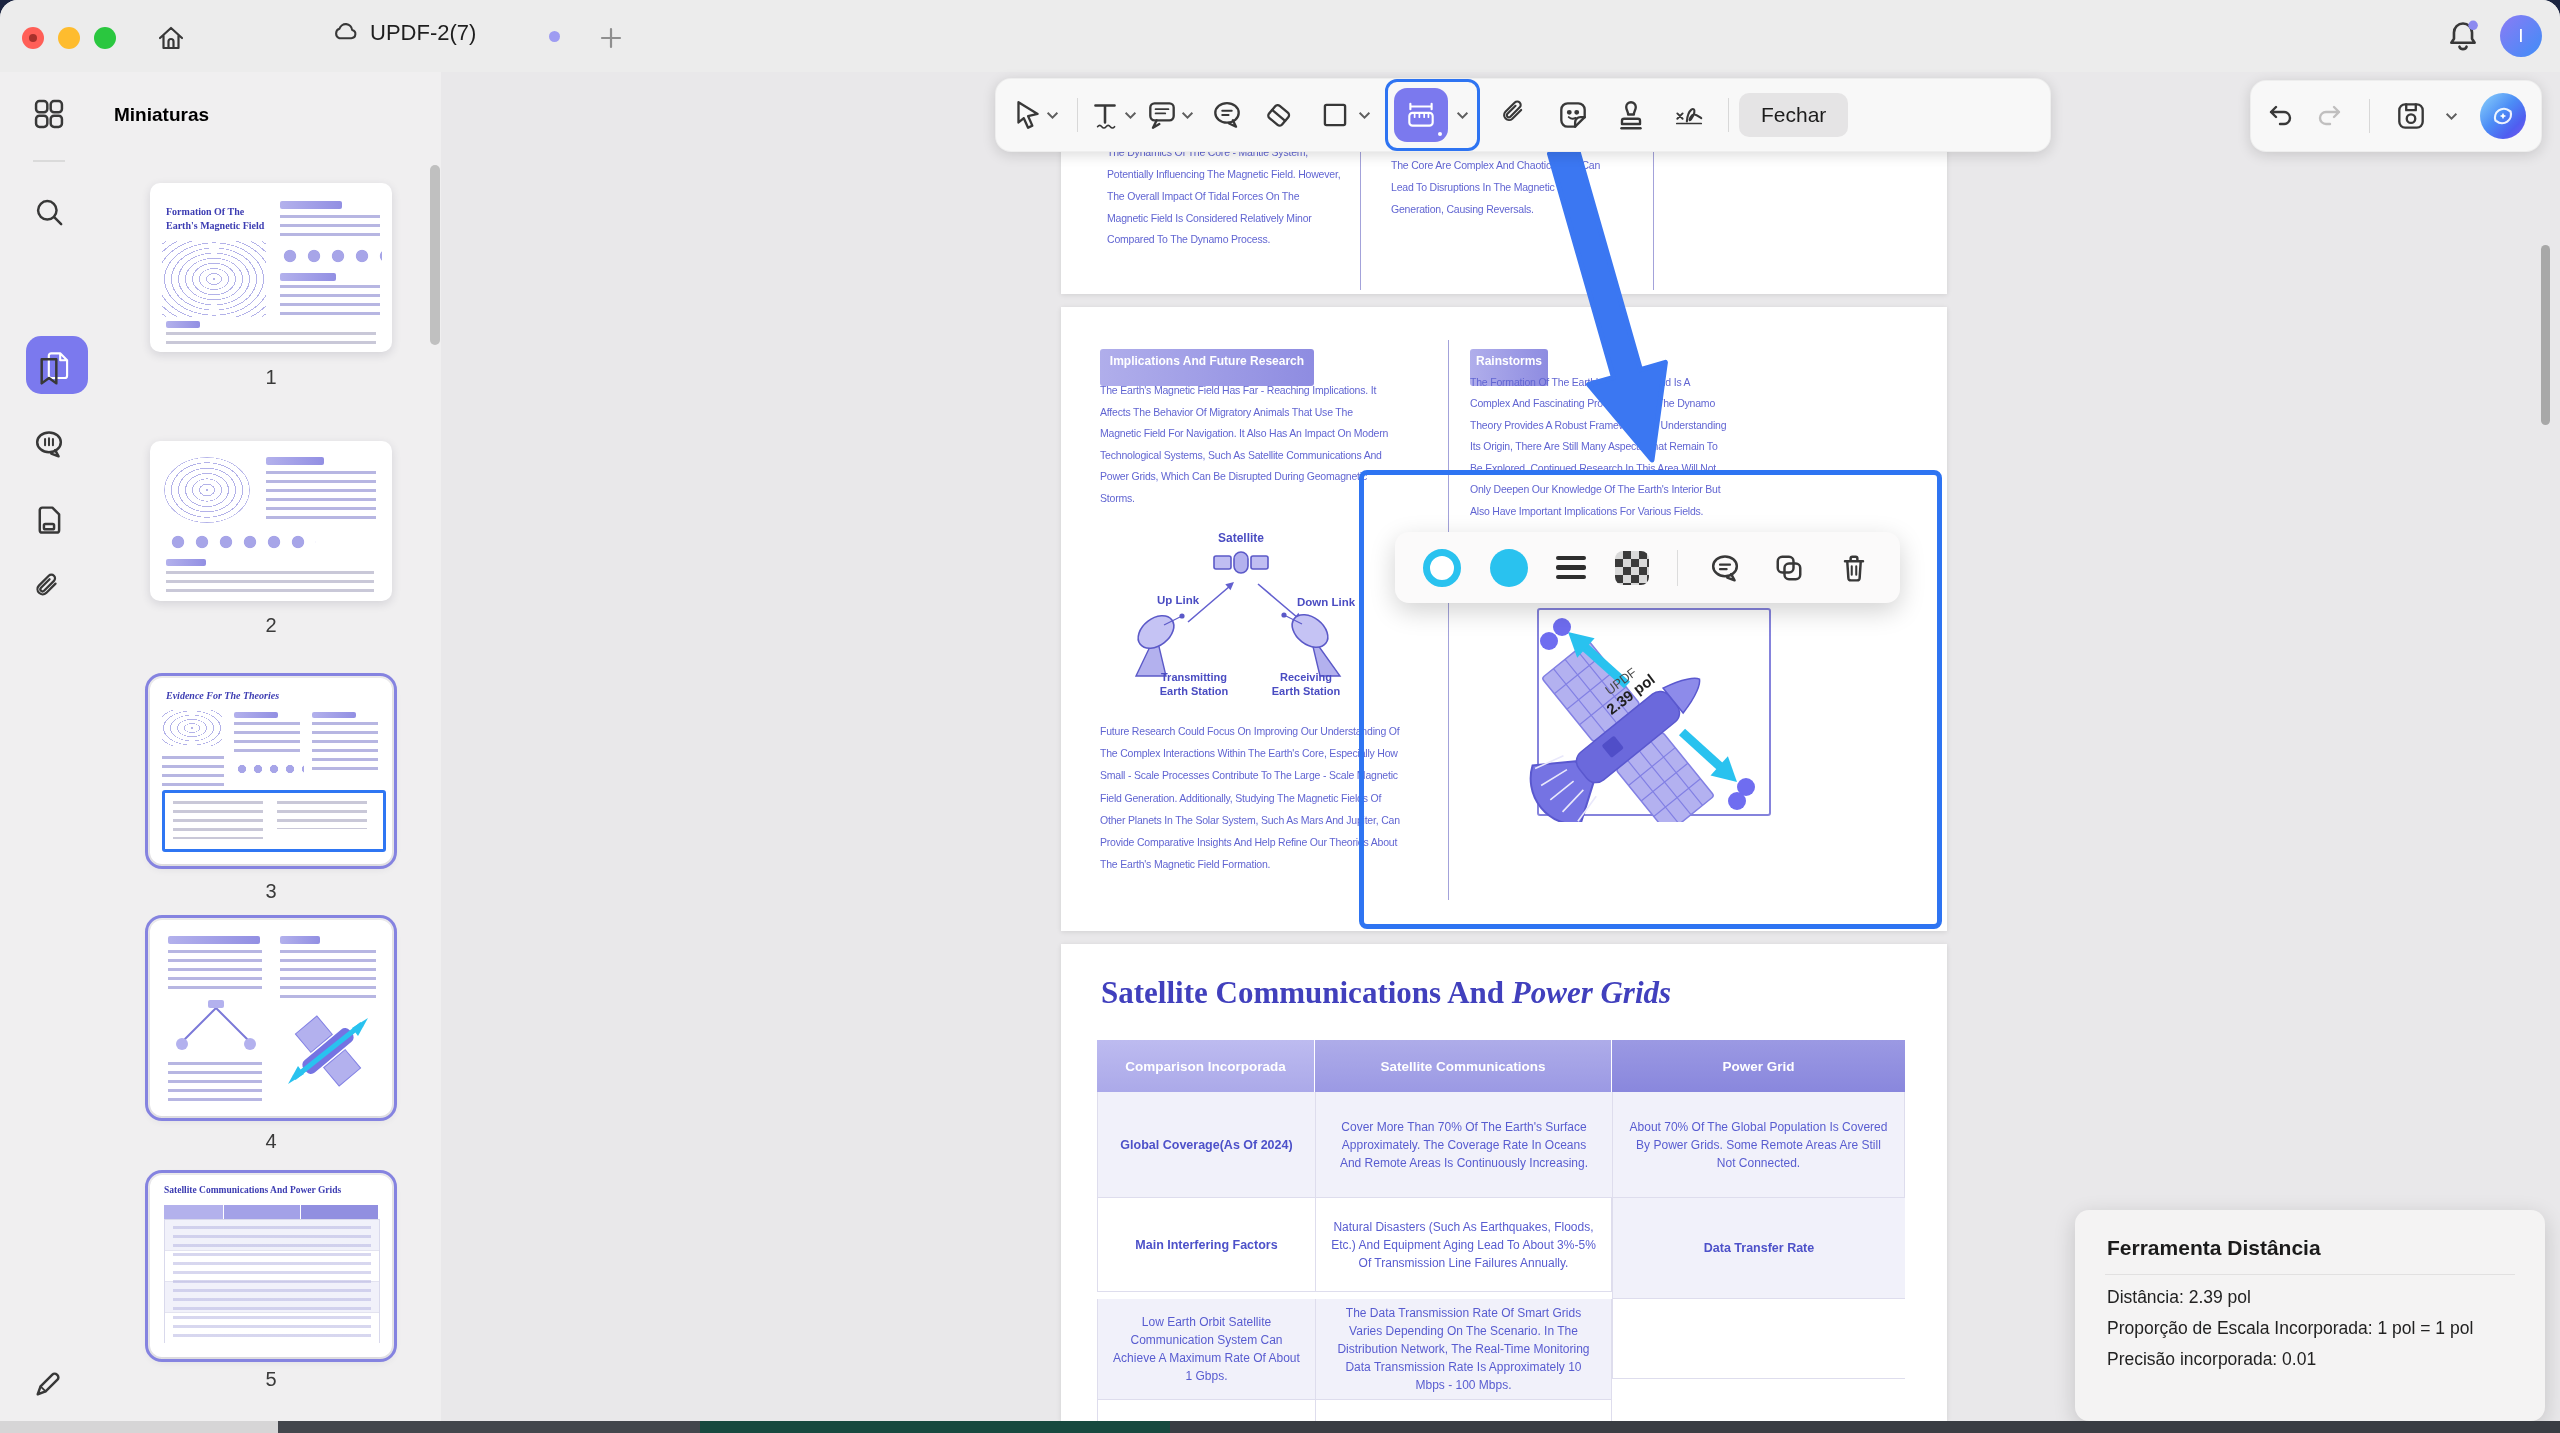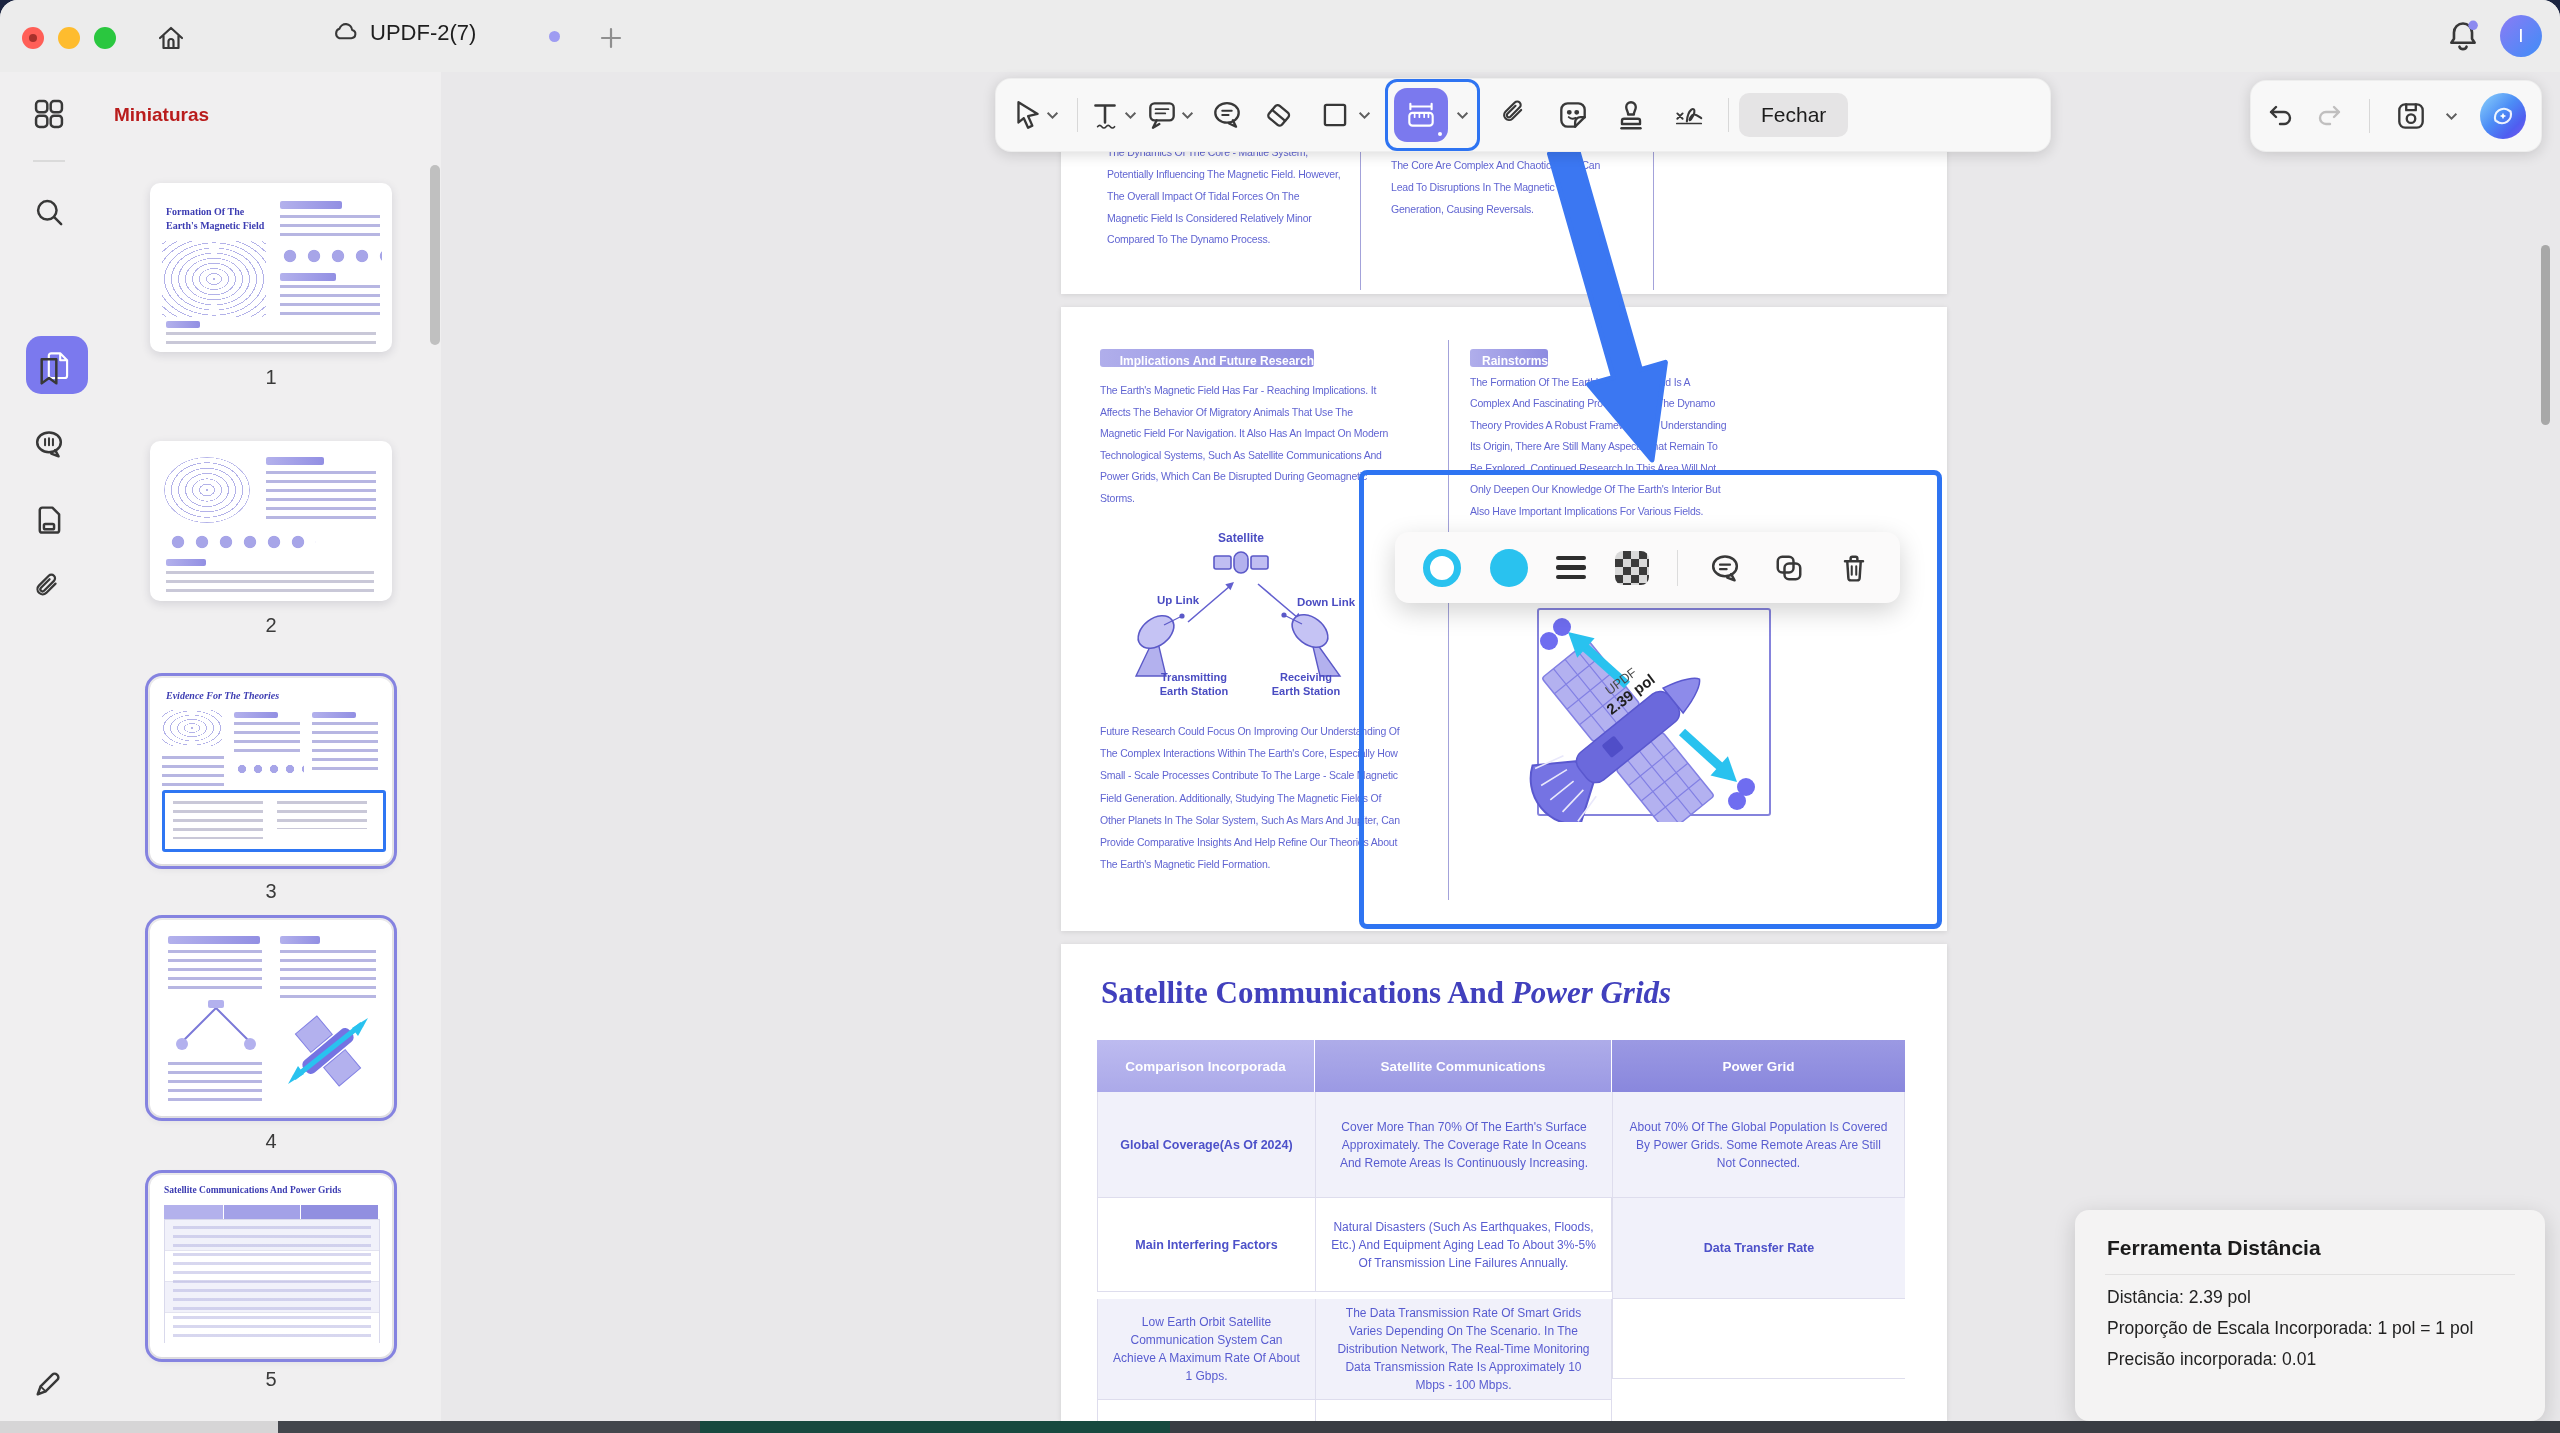--- a/index.html
+++ b/index.html
@@ -14,36 +14,36 @@
   .tl.yellow{left:58px;background:#febc2e}
   .tl.green{left:94px;background:#2ac73f}
   .tabwrap{position:absolute;left:330px;top:18px;display:flex;align-items:center;gap:10px;color:#1e1e1e;font-size:22px;font-weight:500}
   .unsaved{position:absolute;left:549px;top:31px;width:11px;height:11px;border-radius:50%;background:#9e9cf2}
   .avatar{position:absolute;left:2500px;top:15px;width:42px;height:42px;border-radius:50%;background:linear-gradient(135deg,#8b7bf5,#3f8df7);color:#fff;font-size:19px;display:flex;align-items:center;justify-content:center;font-weight:500}
   
   .rail{position:absolute;left:0;top:72px;width:98px;height:1349px;background:#f0eff0}
   .thumbs{position:absolute;left:98px;top:72px;width:343px;height:1349px;background:#f0eff0;border-right:1px solid #e0dfe0}
   .railitem{position:absolute;left:31px;width:36px;height:36px}
   .activeTile{position:absolute;left:26px;top:264px;width:62px;height:58px;border-radius:15px;background:#7b79ee}
-  .panelTitle{position:absolute;left:114px;top:104px;font-size:19px;font-weight:600;color:#b91c1c}
+  .panelTitle{position:absolute;left:114px;top:104px;font-size:19px;font-weight:600;color:#000000}
   .card{position:absolute;left:150px;width:242px;background:#fff;border-radius:10px;box-shadow:0 3px 10px rgba(40,40,70,.14)}
   .card.sel{outline:3px solid #8583e0;outline-offset:2px;border-radius:12px}
   .pageno{position:absolute;left:150px;width:242px;text-align:center;font-size:20px;color:#3a3a3a}
   .tx{background:repeating-linear-gradient(180deg,#b7b6e2 0 3px,rgba(0,0,0,0) 3px 9px)}
   .txg{background:repeating-linear-gradient(180deg,#c9c8d8 0 3px,rgba(0,0,0,0) 3px 9px)}
   .dots{background-image:radial-gradient(circle,#a7a5e8 38%,rgba(0,0,0,0) 44%);background-size:24px 18px;background-repeat:repeat-x;background-position:left center}
   .badge-sm{background:linear-gradient(90deg,#b3b1ec,#928fe3);border-radius:2px}
   .rings{background:repeating-radial-gradient(ellipse at center,rgba(116,114,214,.55) 0 1px,rgba(0,0,0,0) 1px 7px)}
   .serifT{font-family:"Liberation Serif",serif;color:#3c3cb2;font-weight:700}
   
   .canvas{position:absolute;left:441px;top:72px;width:2119px;height:1349px;background:#e9e8ea}
   .page{position:absolute;left:1061px;width:886px;background:#fff;box-shadow:0 1px 5px rgba(0,0,0,.10)}
   .dl{position:absolute;font-size:10.5px;letter-spacing:-.2px;color:#6165d2;white-space:nowrap;z-index:3}
   .vdiv{position:absolute;width:1px;background:#a3a2da;z-index:2}
-  .badge{position:absolute;height:18px;line-height:25px;border-radius:3px;background:linear-gradient(90deg,#b0aeeb,#8e8ce1);color:#fff;font-size:12px;font-weight:700;text-align:right;z-index:3}
+  .badge{position:absolute;height:37px;line-height:25px;border-radius:3px;background:linear-gradient(90deg,#b0aeeb,#8e8ce1);color:#fff;font-size:12px;font-weight:700;text-align:center;z-index:3}
   .h5{position:absolute;left:1101px;top:975px;font-family:"Liberation Serif",serif;font-weight:700;font-size:31px;color:#4140bd;z-index:3;white-space:nowrap}
   .h5 .it{font-style:italic;font-weight:700}
   
   .tbl{position:absolute;left:1097px;top:1040px;width:808px;display:grid;grid-template-columns:218px 297px 293px;z-index:3}
   .tbl .hc{height:52px;display:flex;align-items:center;justify-content:center;color:#fff;font-size:13.5px;font-weight:700;border-right:1px solid #fff}
   .tbl .c{display:flex;align-items:center;justify-content:center;text-align:center;font-size:12px;line-height:18px;color:#585cd0;border:1px solid #dedded;border-top:none;border-right:none;padding:4px 14px;box-sizing:border-box}
   .tbl .c.first{font-weight:700;font-size:12.5px;color:#4d51c9}
   .tbl .c.last{border-right:1px solid #dedded}
   .rowA{background:#f1f1fa}.rowB{background:#fff}
   

